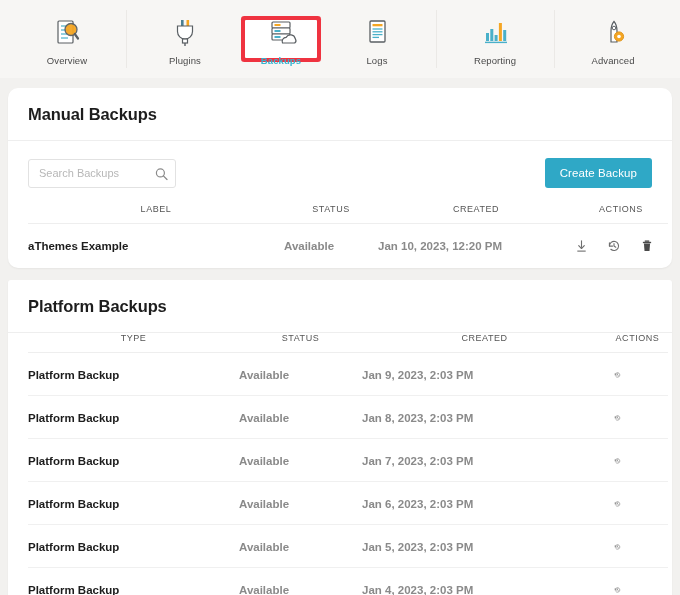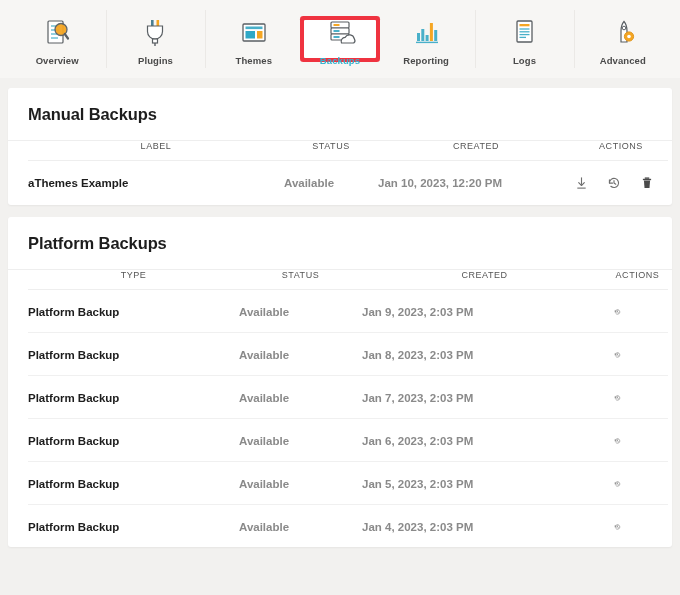--- a/index.html
+++ b/index.html
@@ -37,42 +37,41 @@
     left: 0; top: 10px; bottom: 10px;
     width: 1px;
     background: #ebe9e6;
   }
   .nav-icon { width: 34px; height: 32px; display: block; }
   .nav-label {
     font-size: 9.5px;
     color: #4a4a4a;
     letter-spacing: .1px;
     white-space: nowrap;
-    font-weight: bold;
   }
   .nav-item.active {
     background: #ffffff;
     box-shadow: 0 0 0 4px #ef3340;
     z-index: 3;
     margin: 20px 1px;
     border-radius: 1px;
     flex: 0 0 72px;
   }
   .nav-item.active + .nav-item::before { display: none; }
   .nav-item.active::before { display: none; }
   .nav-item.active .nav-label { color: #37b3cf; font-weight: bold; }
 
   
   .card {
     background: #fff;
     margin: 0 8px;
     border-radius: 3px;
     box-shadow: 0 1px 2px rgba(0,0,0,.05);
   }
-  .card.manual { margin-top: 10px; }
+  .card.manual { margin-top: 10px; border-radius: 10px; }
   .card.automated { margin-top: 12px; }
 
   .card-head {
     padding: 17px 20px 16px 20px;
     border-bottom: 1px solid #eeeeee;
   }
   .card-title {
     font-size: 16.5px;
     font-weight: bold;
     color: #1d1d1d;
@@ -196,95 +195,96 @@
         <rect x="13" y="3" width="2.6" height="6" fill="#4b7f93"></rect>
         <rect x="18.5" y="3" width="2.6" height="6" fill="#f5a623"></rect>
         <path d="M9.5 9 h15 v5.5 a7.5 7.5 0 0 1 -15 0 z" fill="#fff" stroke="#5a5f63" stroke-width="1.2"></path>
         <rect x="14.5" y="22" width="5" height="4" fill="#fff" stroke="#5a5f63" stroke-width="1.2"></rect>
         <line x1="17" y1="26" x2="17" y2="29" stroke="#5a5f63" stroke-width="1.4"></line>
       </svg>
     </span>
     <span class="nav-label">Plugins</span>
   </div>
 
-  <div class="nav-item">
-    <span class="nav-icon">
-      <svg viewBox="0 0 34 32" width="34" height="32">
-        <rect x="6" y="7" width="22" height="17" rx="1" fill="#fff" stroke="#5a5f63" stroke-width="1.3"></rect>
-        <rect x="8.5" y="9.5" width="17" height="2.6" fill="#49b0c9"></rect>
-        <rect x="8.5" y="14" width="9.5" height="7.5" fill="#2fa8c6"></rect>
-        <rect x="20" y="14" width="5.5" height="7.5" fill="#f5a623"></rect>
-      </svg>
-    </span>
-    <span class="nav-label">Themes</span>
-  </div>
 
 
   <div class="nav-item active">
     <span class="nav-icon">
       <svg viewBox="0 0 34 32" width="34" height="32">
         <rect x="8" y="5" width="18" height="6" rx="1" fill="#fff" stroke="#5a5f63" stroke-width="1.2"></rect>
         <rect x="10.5" y="7" width="6" height="2" fill="#f5a623"></rect>
         <rect x="8" y="11" width="18" height="6" rx="1" fill="#fff" stroke="#5a5f63" stroke-width="1.2"></rect>
         <rect x="10.5" y="13" width="6" height="2" fill="#49b0c9"></rect>
         <rect x="8" y="17" width="18" height="6" rx="1" fill="#fff" stroke="#5a5f63" stroke-width="1.2"></rect>
         <rect x="10.5" y="19" width="6" height="2" fill="#49b0c9"></rect>
         <path d="M18.5 26 a4 4 0 0 1 3.6 -5.6 a5 5 0 0 1 9.2 1.4 a3.1 3.1 0 0 1 -0.6 4.2 z" fill="#fff" stroke="#5a5f63" stroke-width="1.2" stroke-linejoin="round"></path>
       </svg>
     </span>
     <span class="nav-label">Backups</span>
   </div>
 
   <div class="nav-item">
     <span class="nav-icon">
       <svg viewBox="0 0 34 32" width="34" height="32">
+        <rect x="10" y="4" width="15" height="21" rx="1" fill="#fff" stroke="#5a5f63" stroke-width="1.3"></rect>
+        <rect x="12.5" y="7" width="10" height="2.3" fill="#f5a623"></rect>
+        <line x1="12.5" y1="12" x2="22.5" y2="12" stroke="#49b0c9" stroke-width="1.3"></line>
+        <line x1="12.5" y1="14.8" x2="22.5" y2="14.8" stroke="#49b0c9" stroke-width="1.3"></line>
+        <line x1="12.5" y1="17.6" x2="22.5" y2="17.6" stroke="#49b0c9" stroke-width="1.3"></line>
+        <line x1="12.5" y1="20.4" x2="19" y2="20.4" stroke="#49b0c9" stroke-width="1.3"></line>
+      </svg>
+    </span>
+    <span class="nav-label">Logs</span>
+  </div>
+
+  <div class="nav-item">
+    <span class="nav-icon">
+      <svg viewBox="0 0 34 32" width="34" height="32">
         <rect x="8" y="16" width="3" height="8" fill="#49b0c9"></rect>
         <rect x="12.3" y="12" width="3" height="12" fill="#49b0c9"></rect>
         <rect x="16.6" y="18" width="3" height="6" fill="#49b0c9"></rect>
         <rect x="20.9" y="6" width="3" height="18" fill="#f5a623"></rect>
         <rect x="25.2" y="13" width="3" height="11" fill="#49b0c9"></rect>
         <line x1="7" y1="25.4" x2="29" y2="25.4" stroke="#49b0c9" stroke-width="1.4"></line>
       </svg>
     </span>
     <span class="nav-label">Reporting</span>
   </div>
 
   <div class="nav-item">
     <span class="nav-icon">
       <svg viewBox="0 0 34 32" width="34" height="32">
-        <rect x="10" y="4" width="15" height="21" rx="1" fill="#fff" stroke="#5a5f63" stroke-width="1.3"></rect>
-        <rect x="12.5" y="7" width="10" height="2.3" fill="#f5a623"></rect>
-        <line x1="12.5" y1="12" x2="22.5" y2="12" stroke="#49b0c9" stroke-width="1.3"></line>
-        <line x1="12.5" y1="14.8" x2="22.5" y2="14.8" stroke="#49b0c9" stroke-width="1.3"></line>
-        <line x1="12.5" y1="17.6" x2="22.5" y2="17.6" stroke="#49b0c9" stroke-width="1.3"></line>
-        <line x1="12.5" y1="20.4" x2="19" y2="20.4" stroke="#49b0c9" stroke-width="1.3"></line>
-      </svg>
-    </span>
-    <span class="nav-label">Logs</span>
-  </div>
-
-  <div class="nav-item">
-    <span class="nav-icon">
-      <svg viewBox="0 0 34 32" width="34" height="32">
         <path d="M15 25 V14 c0 -6 3 -9.5 3 -9.5 s3 3.5 3 9.5 V25 z" fill="#fff" stroke="#5a5f63" stroke-width="1.2"></path>
         <circle cx="18" cy="11" r="1.8" fill="#fff" stroke="#5a5f63" stroke-width="1"></circle>
         <circle cx="23" cy="19.5" r="4.6" fill="#f5a623" stroke="#e0951b" stroke-width="1"></circle>
         <circle cx="23" cy="19.5" r="1.8" fill="#fff"></circle>
       </svg>
     </span>
     <span class="nav-label">Advanced</span>
   </div>
 
 </div>
 
 <div class="card manual">
   <div class="card-head">
     <div class="card-title">Manual Backups</div>
   </div>
 
+  <div class="toolbar">
+    <div class="search-wrap">
+      <input class="search-input" type="text" placeholder="Search Backups" style="">
+      <span class="search-icon">
+        <svg viewBox="0 0 13 13" width="13" height="13">
+          <circle cx="5.4" cy="5.4" r="4" fill="none" stroke="#8b8b8b" stroke-width="1.2"></circle>
+          <line x1="8.4" y1="8.4" x2="12" y2="12" stroke="#8b8b8b" stroke-width="1.3" stroke-linecap="round"></line>
+        </svg>
+      </span>
+    </div>
+    <button class="btn-primary">Create Backup</button>
+  </div>
 
   <div class="tbl-wrap manual-tbl">
     <table>
       <thead>
         <tr>
           <th class="m-c1">LABEL</th>
           <th class="m-c2">STATUS</th>
           <th class="m-c3">CREATED</th>
           <th class="m-c4">ACTIONS</th>
         </tr>

